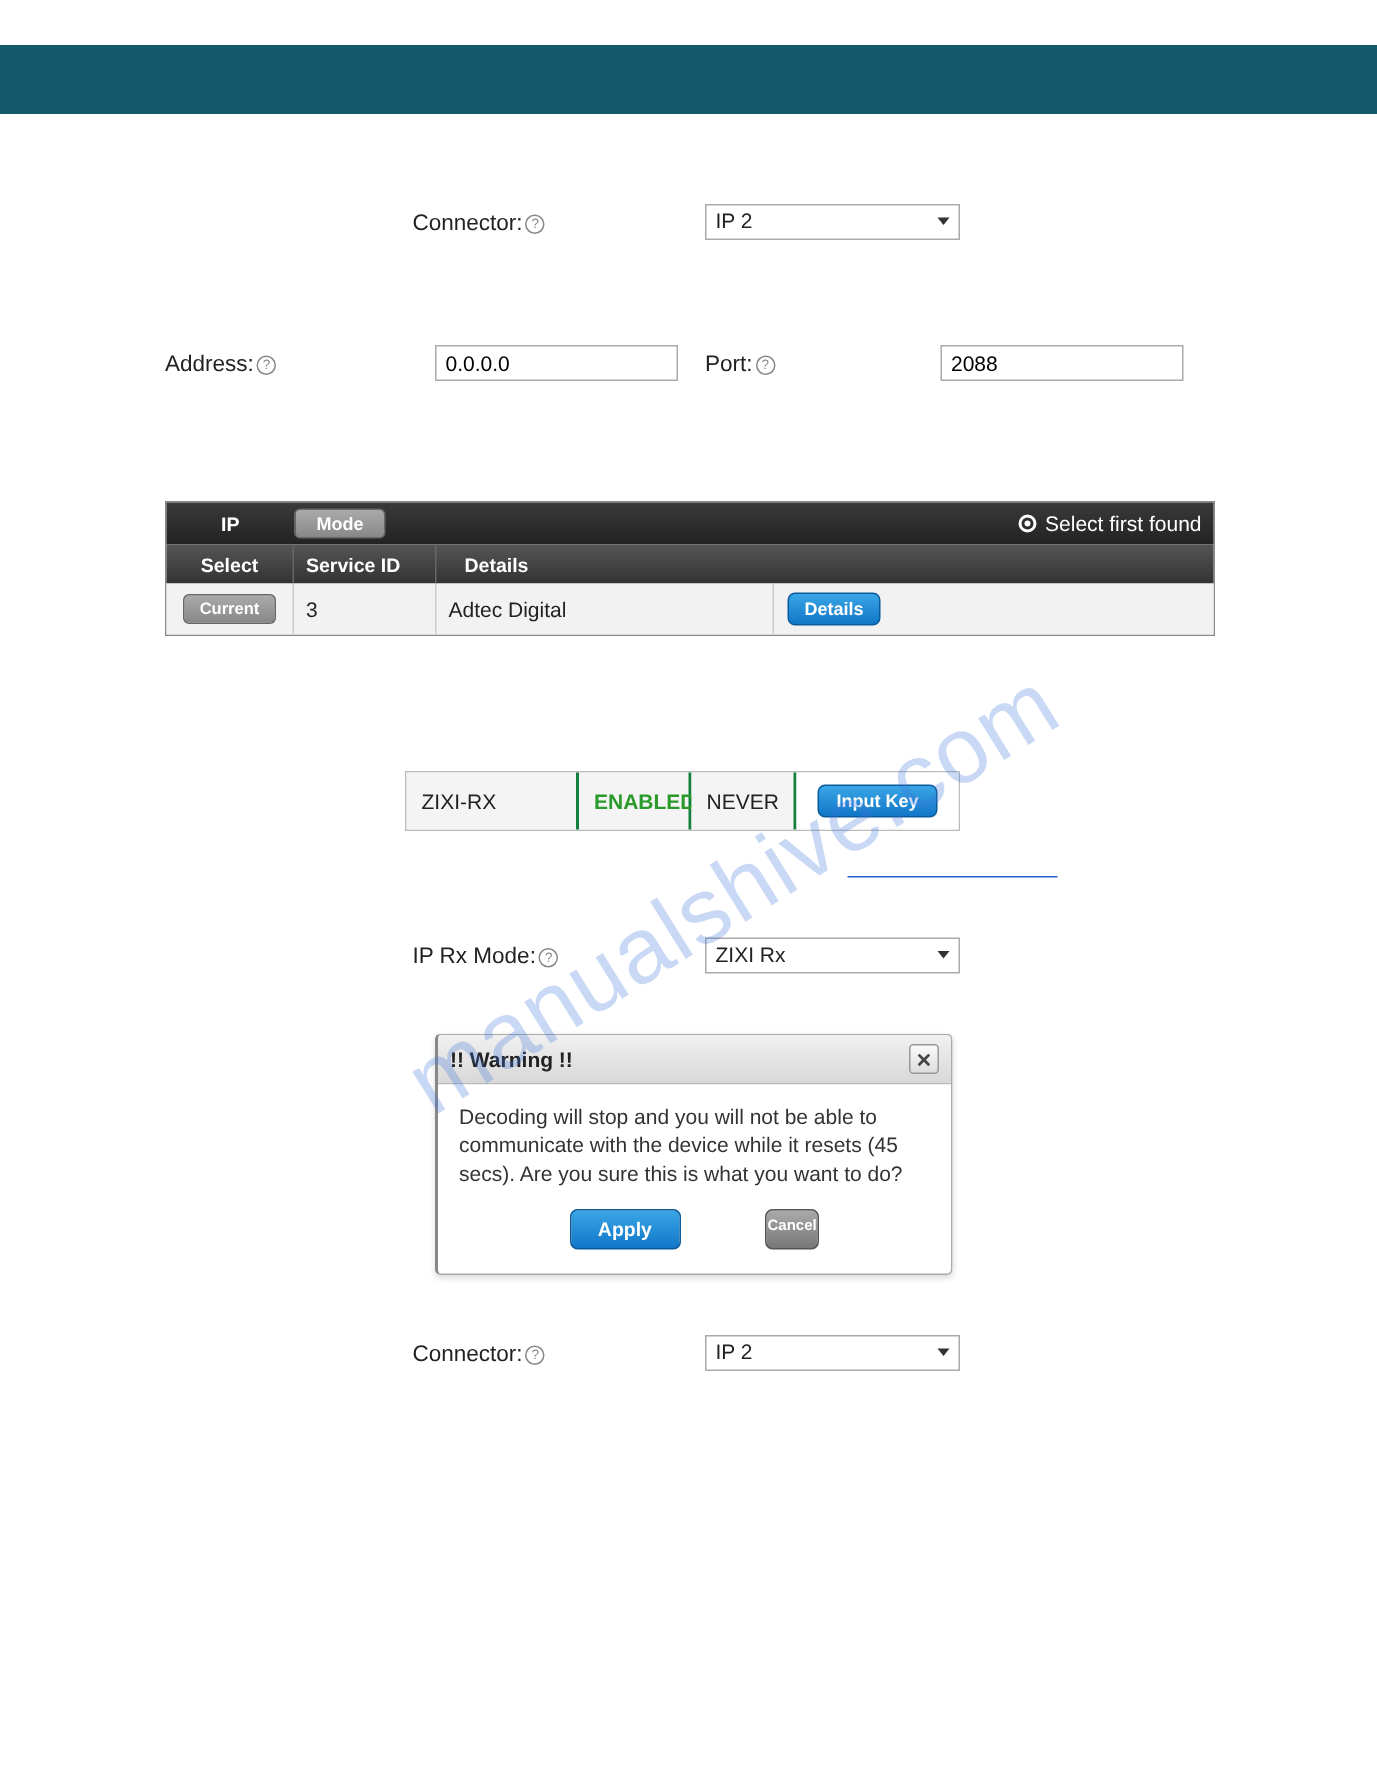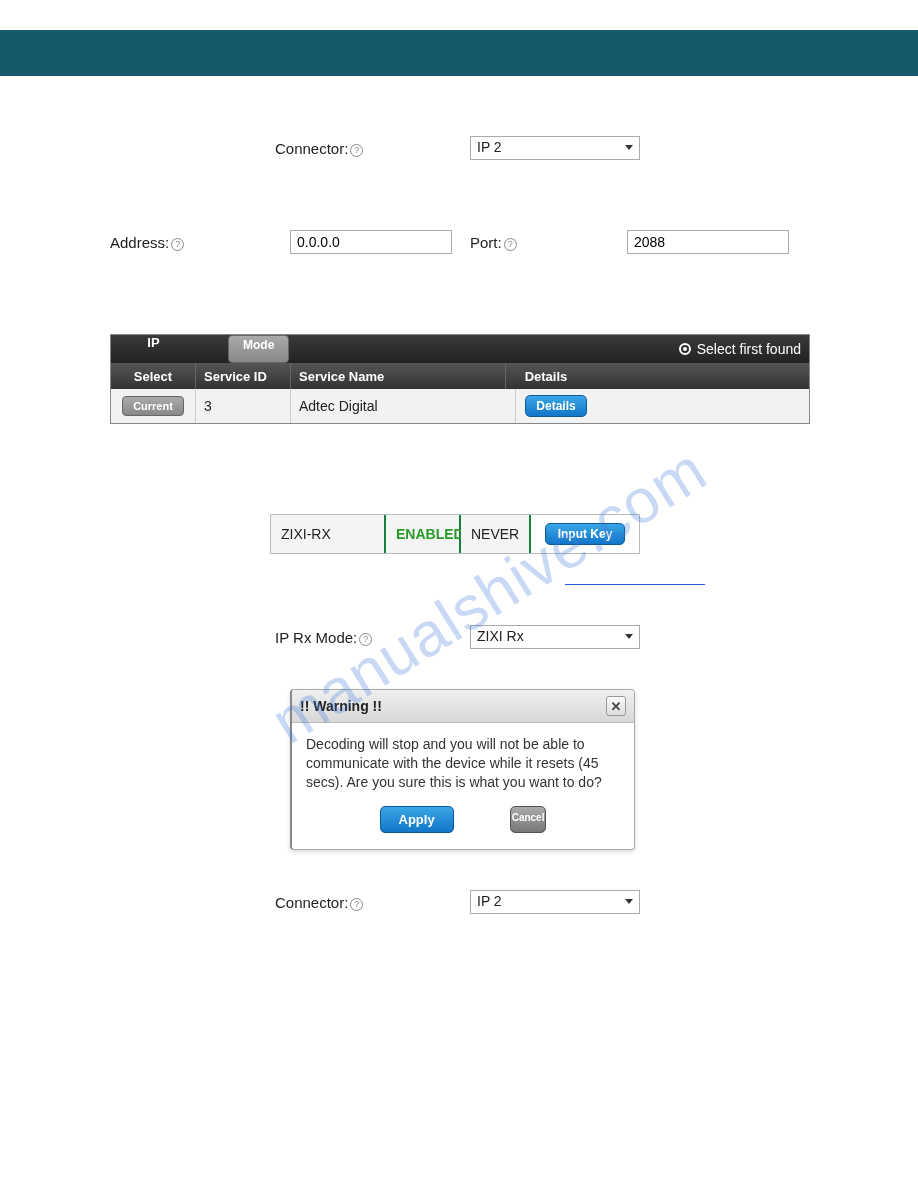--- a/index.html
+++ b/index.html
@@ -78,25 +78,25 @@
   .addr-row .lbl { width: 180px; margin-left: 0; }
   .addr-row .lbl2 { width: 175px; padding-left: 18px; font-size: 15px; }
   
   .svc-table {
     margin-top: 80px;
     width: 700px;
     border: 1px solid #888;
   }
   .svc-head1 {
     display: flex;
+    align-items: center;
     height: 28px;
     background: linear-gradient(#3a3a3a,#222);
     color: #fff;
     font-size: 13px;
-    gap: 32px;
   }
   .svc-head1 .ipcol { width: 85px; text-align: center; font-weight: bold; }
   .reset-btn {
     display: inline-block;
     padding: 2px 14px;
     background: linear-gradient(#aaa,#888);
     border: 1px solid #666;
     border-radius: 4px;
     color: #fff;
     font-weight: bold;
@@ -334,21 +334,20 @@
       <div class="sff">
         <span class="radio">
             <span class="dot"></span>
           </span>
         <span>Select first found</span>
       </div>
     </div>
     <div class="svc-head2">
       <div class="c-sel">Select</div>
       <div class="c-sid">Service ID</div>
-      <div class="c-sname">Service Name</div>
       <div class="c-det">Details</div>
     </div>
     <div class="svc-row">
       <div class="c-sel">
           <span class="cur-btn">Current</span>
         </div>
       <div class="c-sid">3</div>
       <div class="c-sprov">Adtec Digital</div>
       <div class="c-det">
           <span class="det-btn">Details</span>

